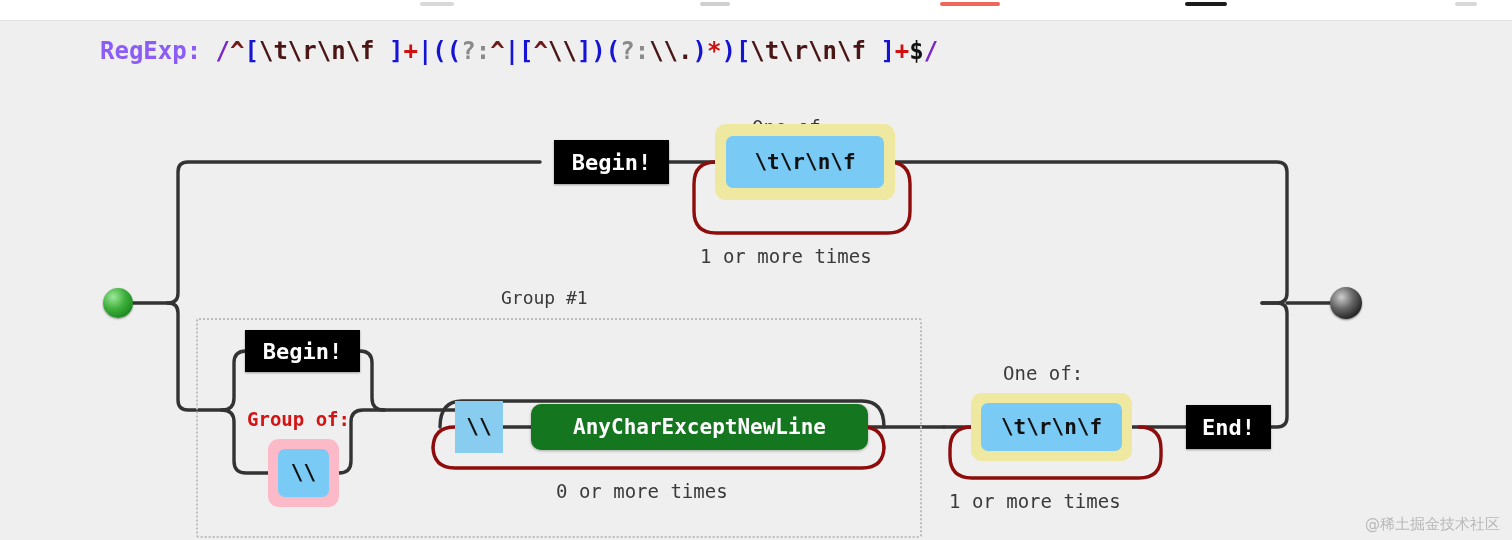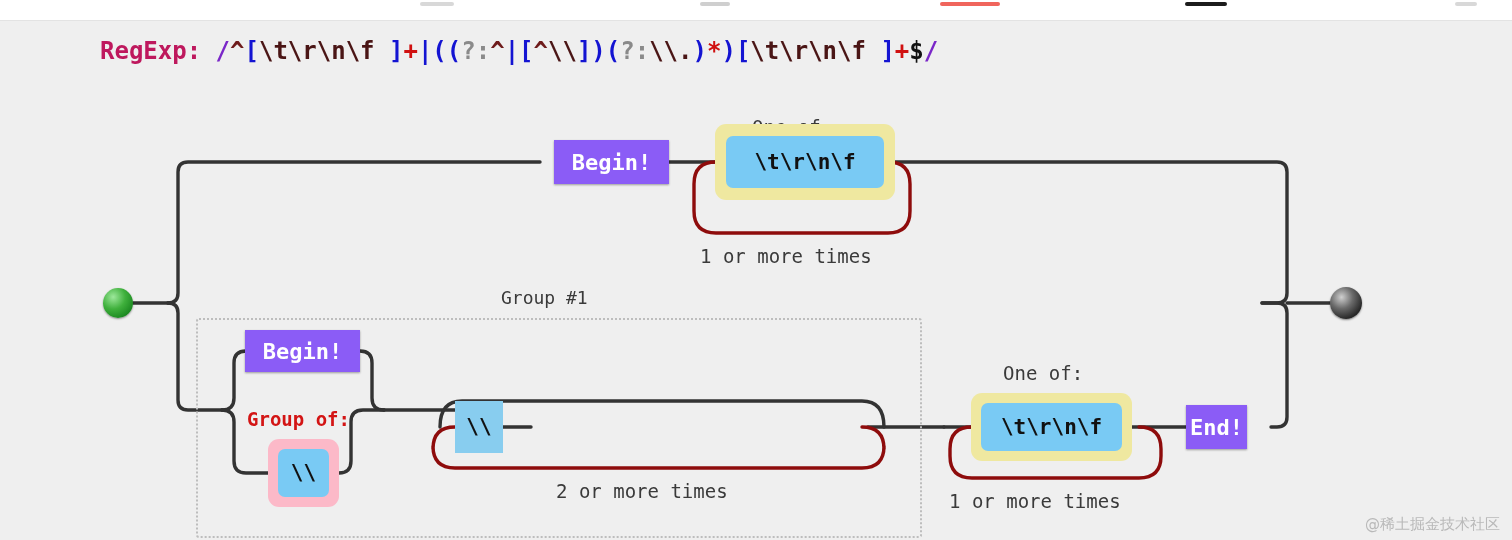--- a/index.html
+++ b/index.html
@@ -26,40 +26,40 @@
     background:#efefef;
   }
 
   
   .regexp-line{
     position:absolute;left:100px;top:16px;
     font-size:24px;font-weight:bold;letter-spacing:0px;
     white-space:pre;
     font-family:"DejaVu Sans Mono",monospace;
   }
-  .regexp-line .lbl{color:#be185d;}
+  .regexp-line .lbl{color:#8b5cf6;}
   .tok-slash{color:#7A27C8;}
   .tok-anchor{color:#6e1b1b;}
   .tok-brk{color:#1414d2;}
   .tok-lit{color:#4a1515;}
   .tok-quant{color:#d01010;}
   .tok-alt{color:#1414d2;}
   .tok-paren{color:#1414d2;}
   .tok-noncap{color:#8a8a8a;}
   .tok-dollar{color:#111111;}
 
   
   .wires{position:absolute;left:0;top:0;width:1512px;height:519px;}
 
   
   .node{position:absolute;box-sizing:border-box;}
 
   
   .anchor-box{
-    background:#8b5cf6;color:#ffffff;
+    background:#000000;color:#ffffff;
     font-family:"DejaVu Sans Mono",monospace;
     font-weight:bold;font-size:22px;
     display:flex;align-items:center;justify-content:center;
     box-shadow:0 1px 2px rgba(0,0,0,.35);
   }
 
   
   .green-box{
     background:#14761f;color:#ffffff;border-radius:10px;
     font-family:"DejaVu Sans Mono",monospace;
@@ -206,29 +206,30 @@
     <div class="node anchor-box" style="left:245px;top:330px;width:115px;height:42px;transform:translateY(-21px);">Begin!</div>
 
     <div class="caption red" style="left:247px;top:387px;">Group of:</div>
 
     <div class="node cc-wrap noneof" style="left:268px;top:452px;width:71px;height:68px;transform:translateY(-34px);">
       <div class="cc-inner" style="width:51px;height:48px;">\\</div>
     </div>
 
     <div class="node cc-plain" style="left:455px;top:406px;width:48px;height:52px;transform:translateY(-26px);">\\</div>
 
-
-    <div class="caption" style="left:556px;top:459px;">2 or more times</div>
+    <div class="node green-box" style="left:531px;top:406px;width:337px;height:46px;transform:translateY(-23px);">AnyCharExceptNewLine</div>
+
+    <div class="caption" style="left:556px;top:459px;">0 or more times</div>
 
     <div class="caption" style="left:1003px;top:341px;">One of:</div>
 
     <div class="node cc-wrap oneof" style="left:971px;top:406px;width:161px;height:68px;transform:translateY(-34px);">
       <div class="cc-inner" style="width:141px;height:48px;">\t\r\n\f</div>
     </div>
 
     <div class="caption" style="left:949px;top:469px;">1 or more times</div>
 
-    <div class="node anchor-box" style="left:1186px;top:406px;width:61px;height:44px;transform:translateY(-22px);">End!</div>
+    <div class="node anchor-box" style="left:1186px;top:406px;width:85px;height:44px;transform:translateY(-22px);">End!</div>
 
     <div class="watermark">@稀土掘金技术社区</div>
 
   </div>
 </div>
 
 </body></html>

